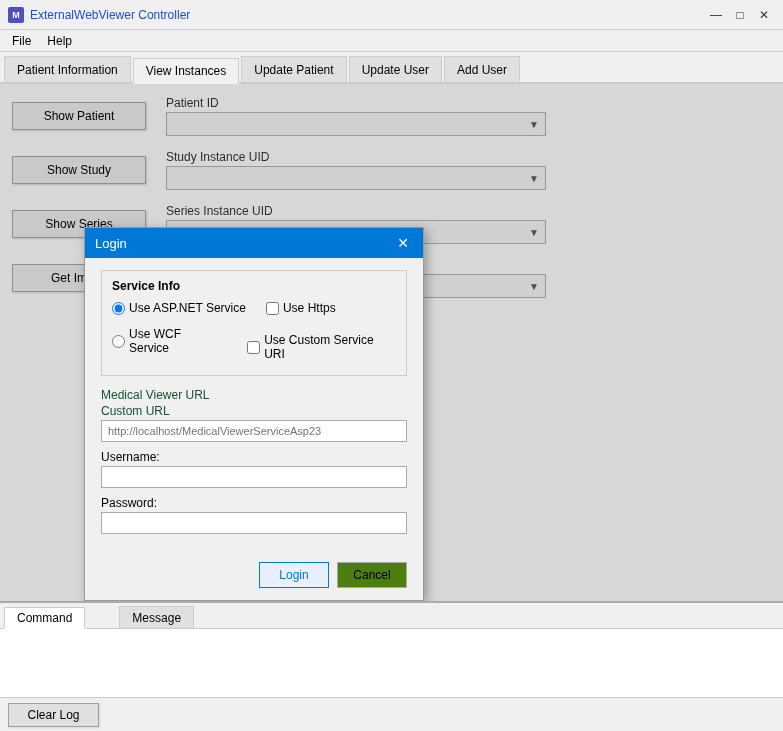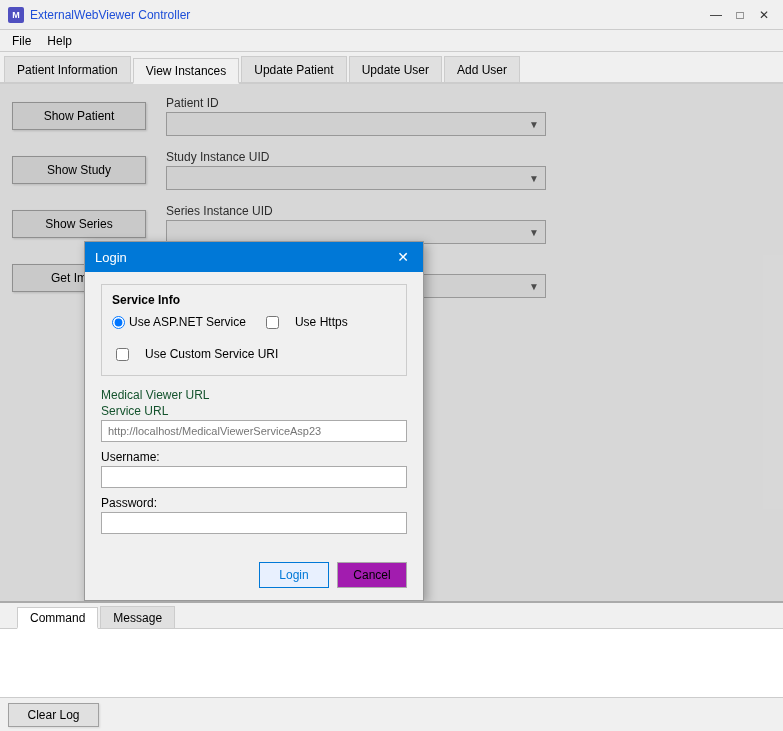--- a/index.html
+++ b/index.html
@@ -169,21 +169,22 @@
       height: 130px;
       display: flex;
       flex-direction: column;
     }
     .log-tab-bar {
       display: flex;
       background: #f0f0f0;
       border-bottom: 1px solid #ccc;
       height: 26px;
       align-items: flex-end;
-      padding: 0 17px;
+      padding: 0 4px;
+      gap: 32px;
     }
     .log-tab {
       padding: 3px 12px;
       font-size: 12px;
       cursor: pointer;
       border: 1px solid #ccc;
       border-bottom: none;
       background: #e0e0e0;
       margin-right: 2px;
       height: 22px;
@@ -286,21 +287,21 @@
       align-items: center;
       gap: 4px;
       font-size: 12px;
     }
     .radio-item input[type="radio"] {
       margin: 0;
     }
     .checkbox-item {
       display: flex;
       align-items: center;
-      gap: 16px;
+      gap: 4px;
       font-size: 12px;
     }
     .checkbox-item input[type="checkbox"] {
       margin: 0;
     }
     .url-field-label {
       font-size: 12px;
       margin-bottom: 2px;
       color: #14532d;
     }
@@ -334,21 +335,21 @@
       height: 26px;
       border: 1px solid #0078d7;
       cursor: pointer;
       font-size: 12px;
     }
     .modal-btn-primary {
       background: #e8f0fe;
       color: #0078d7;
     }
     .modal-btn-secondary {
-      background: #a21caf;
+      background: #4d7c0f;
       border-color: #aaa;
       color: #000;
     }
     .field-label {
       font-size: 12px;
       margin-bottom: 2px;
     }
   </style>
 </head>
 <body>
@@ -446,33 +447,37 @@
             <label class="radio-item">
               <input type="radio" name="service" checked="" style="">
               <span>Use ASP.NET Service</span>
             </label>
             <label class="checkbox-item">
               <input type="checkbox" style="">
               <span>Use Https</span>
             </label>
           </div>
           <div class="radio-row">
+            <label class="radio-item">
+              <input type="radio" name="service" style="">
+              <span>Use WCF Service</span>
+            </label>
             <label class="checkbox-item" style="margin-left:4px;margin-top:12px;">
               <input type="checkbox" style="">
               <span>Use Custom Service URI</span>
             </label>
           </div>
         </div>
 
         <div>
           <div class="url-field-label">Medical Viewer URL</div>
         </div>
 
         <div>
-          <div class="url-field-label">Service URL</div>
+          <div class="url-field-label">Custom URL</div>
           <input type="text" class="url-input" placeholder="http://localhost/MedicalViewerServiceAsp23" style="">
         </div>
 
         <div>
           <div class="field-label">Username:</div>
           <input type="text" class="text-input" style="">
         </div>
 
         <div>
           <div class="field-label">Password:</div>

